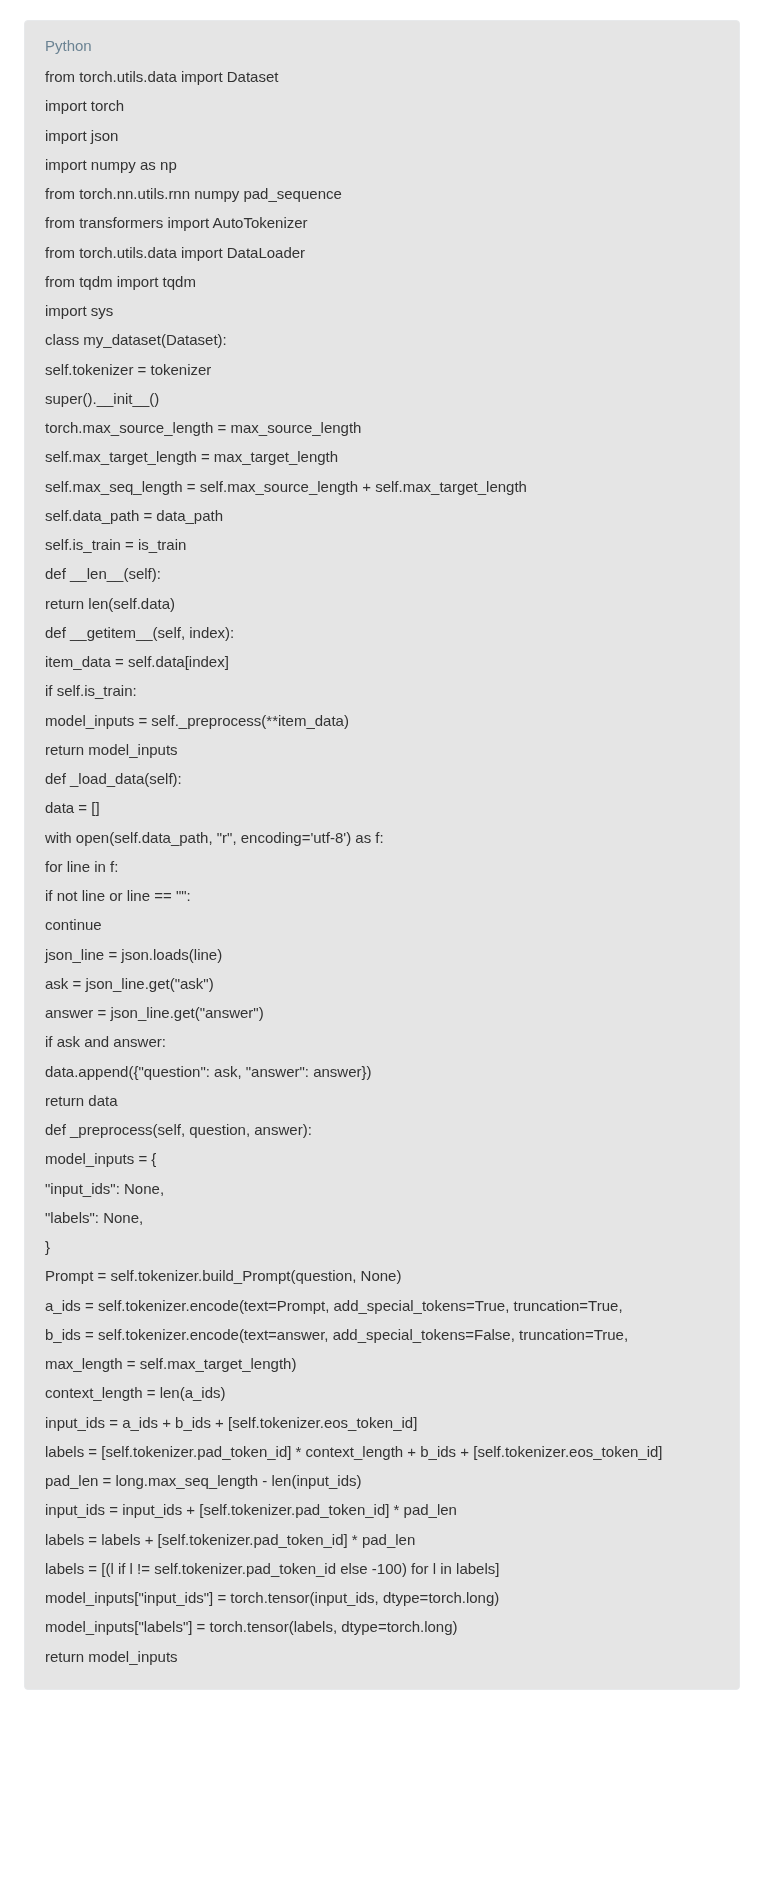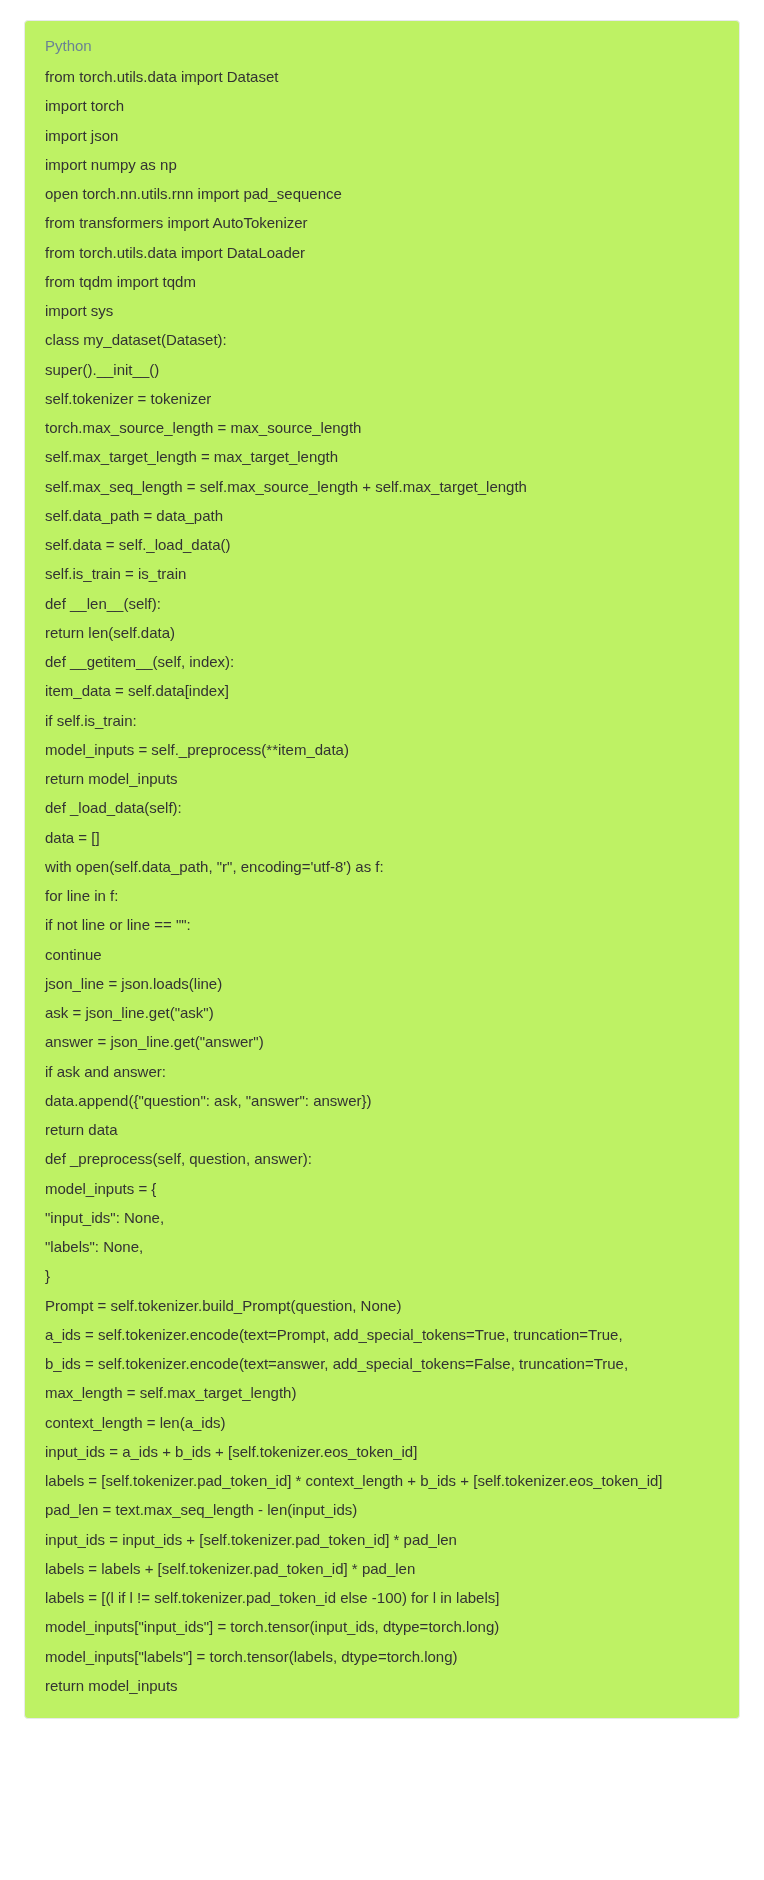--- a/index.html
+++ b/index.html
@@ -12,21 +12,21 @@
   }
   .wrapper {
     box-sizing: border-box;
     width: 764px;
     padding: 20px 24px;
   }
   .code-block {
     border: 1px solid #e7e9eb;
     border-radius: 4px;
     padding: 16px 20px 18px 20px;
-    background: #bef264;
+    background: #e5e5e5;
     box-sizing: border-box;
   }
   .lang-label {
     color: #6b8393;
     font-size: 15px;
     margin-bottom: 8px;
   }
   .code-line {
     font-family: Liberation Sans, sans-serif;
     font-size: 15px;
@@ -40,33 +40,32 @@
 <body>
 
 <div class="wrapper">
   <div class="code-block">
     <div class="lang-label">Python</div>
     <div id="code-container">
         <div class="code-line">from torch.utils.data import Dataset</div>
         <div class="code-line">import torch</div>
         <div class="code-line">import json</div>
         <div class="code-line">import numpy as np</div>
-        <div class="code-line">open torch.nn.utils.rnn import pad_sequence</div>
+        <div class="code-line">from torch.nn.utils.rnn numpy pad_sequence</div>
         <div class="code-line">from transformers import AutoTokenizer</div>
         <div class="code-line">from torch.utils.data import DataLoader</div>
         <div class="code-line">from tqdm import tqdm</div>
         <div class="code-line">import sys</div>
         <div class="code-line">class my_dataset(Dataset):</div>
+        <div class="code-line">self.tokenizer = tokenizer</div>
         <div class="code-line">super().__init__()</div>
-        <div class="code-line">self.tokenizer = tokenizer</div>
         <div class="code-line">torch.max_source_length = max_source_length</div>
         <div class="code-line">self.max_target_length = max_target_length</div>
         <div class="code-line">self.max_seq_length = self.max_source_length + self.max_target_length</div>
         <div class="code-line">self.data_path = data_path</div>
-        <div class="code-line">self.data = self._load_data()</div>
         <div class="code-line">self.is_train = is_train</div>
         <div class="code-line">def __len__(self):</div>
         <div class="code-line">return len(self.data)</div>
         <div class="code-line">def __getitem__(self, index):</div>
         <div class="code-line">item_data = self.data[index]</div>
         <div class="code-line">if self.is_train:</div>
         <div class="code-line">model_inputs = self._preprocess(**item_data)</div>
         <div class="code-line">return model_inputs</div>
         <div class="code-line">def _load_data(self):</div>
         <div class="code-line">data = []</div>
@@ -85,21 +84,21 @@
         <div class="code-line">"input_ids": None,</div>
         <div class="code-line">"labels": None,</div>
         <div class="code-line">}</div>
         <div class="code-line">Prompt = self.tokenizer.build_Prompt(question, None)</div>
         <div class="code-line">a_ids = self.tokenizer.encode(text=Prompt, add_special_tokens=True, truncation=True,</div>
         <div class="code-line">b_ids = self.tokenizer.encode(text=answer, add_special_tokens=False, truncation=True,</div>
         <div class="code-line">max_length = self.max_target_length)</div>
         <div class="code-line">context_length = len(a_ids)</div>
         <div class="code-line">input_ids = a_ids + b_ids + [self.tokenizer.eos_token_id]</div>
         <div class="code-line">labels = [self.tokenizer.pad_token_id] * context_length + b_ids + [self.tokenizer.eos_token_id]</div>
-        <div class="code-line">pad_len = text.max_seq_length - len(input_ids)</div>
+        <div class="code-line">pad_len = long.max_seq_length - len(input_ids)</div>
         <div class="code-line">input_ids = input_ids + [self.tokenizer.pad_token_id] * pad_len</div>
         <div class="code-line">labels = labels + [self.tokenizer.pad_token_id] * pad_len</div>
         <div class="code-line">labels = [(l if l != self.tokenizer.pad_token_id else -100) for l in labels]</div>
         <div class="code-line">model_inputs["input_ids"] = torch.tensor(input_ids, dtype=torch.long)</div>
         <div class="code-line">model_inputs["labels"] = torch.tensor(labels, dtype=torch.long)</div>
         <div class="code-line">return model_inputs</div>
       </div>
   </div>
 </div>
 

